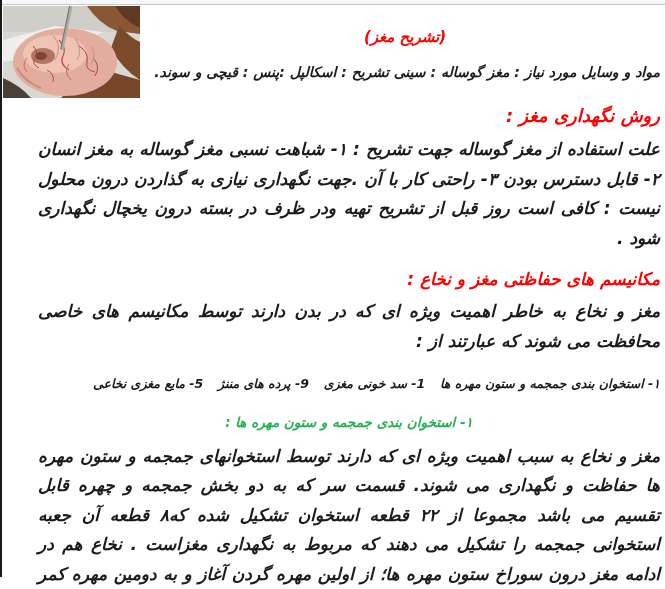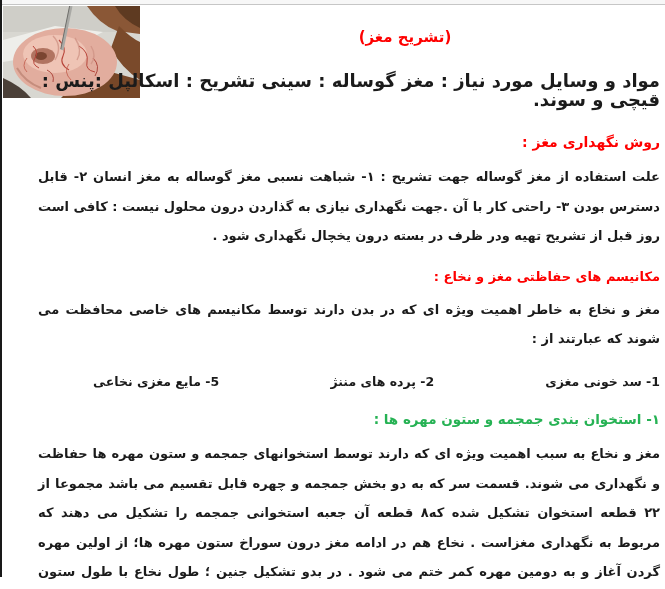--- a/index.html
+++ b/index.html
@@ -1,19 +1,19 @@
 <!DOCTYPE html>
 <html lang="fa"><head>
 <meta charset="utf-8">
 <style>
   html,body { margin:0; padding:0; background:#ffffff; }
   body { font-family:"DejaVu Sans", sans-serif; }
   .page {
     position:relative; width:665px; height:589px;
-    background:#ffffff; overflow:hidden;
+    background:#ffffff; overflow:hidden;font-style:italic;
   }
   .top-band {
     position:absolute; top:0; left:0; width:665px; height:4px;
     background:#f7f7f7; border-bottom:1px solid #c6c6c6;
   }
   .left-strip {
     position:absolute; top:0; left:0; width:2px; height:577px;
     background:#191919;
   }
   .photo {
@@ -23,37 +23,37 @@
   .content {
     position:absolute; top:0; right:0; width:665px; height:589px;
     direction:rtl; padding:0 5px 0 38px; box-sizing:border-box;
     color:#1b1b1b;
   }
   .doc-title {
     margin:28px 0 0 112px; text-align:center;
     color:#fe0000; font-size:15px; font-weight:700;
   }
   .materials {
-    margin-top:25px; text-align:right;
-    font-size:18px; font-weight:700; line-height:19px;
+    margin-top:17px; text-align:right;
+    font-size:14px; font-weight:700; line-height:19px;
   }
   .h-red-small {
     margin-top:24px; text-align:right;
-    color:#fe0000; font-size:14px; font-weight:700; line-height:19px;
+    color:#fe0000; font-size:18px; font-weight:700; line-height:19px;
   }
   .h-red-big {
     margin-top:16px; text-align:right;
-    color:#fe0000; font-size:13px; font-weight:700; line-height:20px;
+    color:#fe0000; font-size:17px; font-weight:700; line-height:20px;
   }
   .h-green {
-    margin-top:14px; text-align:right;
+    margin-top:14px; text-align:center;
     color:#26b254; font-size:13.5px; font-weight:700; line-height:19px;
   }
   .para {
-    margin-top:10px; font-size:13px; font-weight:700;
+    margin-top:10px; font-size:17px; font-weight:700;
     line-height:29.5px; text-align:justify; text-align-last:right;
   }
   .para.intro { margin-top:8px; }
   .items-row {
     margin-top:13px; margin-left:55px;
     display:flex; flex-direction:row; justify-content:space-between;
     font-size:12.5px; font-weight:700; line-height:29.5px;
     white-space:nowrap;
   }
   .skeleton-para { margin-top:10px; }
@@ -107,22 +107,23 @@
 
     <div class="h-red-small">روش نگهداری مغز :</div>
 
     <div class="para">علت استفاده از مغز گوساله جهت تشريح : ۱- شباهت نسبی مغز گوساله به مغز انسان  ۲- قابل دسترس بودن  ۳- راحتی کار با آن .جهت نگهداری نيازی به گذاردن درون محلول نيست : کافی است روز قبل از تشريح تهيه ودر ظرف در بسته درون يخچال نگهداری شود .</div>
 
     <div class="h-red-big">مکانيسم های حفاظتی مغز و نخاع :</div>
 
     <div class="para intro">مغز و نخاع به خاطر اهميت ويژه ای که در بدن دارند توسط مکانيسم های خاصی محافظت می شوند که عبارتند از :</div>
 
     <div class="items-row">
+      <span>۱- استخوان بندی جمجمه و ستون مهره ها</span>
       <span>1- سد خونی مغزی</span>
-      <span>2- پرده های مننژ</span>
+      <span>9- پرده های مننژ</span>
       <span>5- مايع مغزی نخاعی</span>
     </div>
 
     <div class="h-green">۱- استخوان بندی جمجمه و ستون مهره ها :</div>
 
     <div class="para skeleton-para">مغز و نخاع به سبب اهميت ويژه ای که دارند توسط استخوانهای جمجمه و ستون مهره ها حفاظت و نگهداری می شوند. قسمت سر که به دو بخش جمجمه و چهره قابل تقسيم می باشد مجموعا از ۲۲ قطعه استخوان تشکيل شده که۸ قطعه آن جعبه استخوانی جمجمه را تشکيل می دهند که مربوط به نگهداری مغزاست . نخاع هم در ادامه مغز درون سوراخ ستون مهره ها؛ از اولين مهره گردن آغاز و به دومين مهره کمر ختم می شود . در بدو تشکيل جنين ؛ طول نخاع با طول ستون مهره ها تا هفته ششم برابر است : بتدريج روند رشد نخاع کاهش يافته تا زمان تولدکه نخاع در موازات مهره کمریL3 قرار می گيرد : بعد از تولد روند رشد طولی استخوانها افزايش می يابد تا در سن بلوغ انتهای نخاع در موازات مهره کمری L1 و L2 واقع می شود .</div>
 
   </div>
 </div>
 

